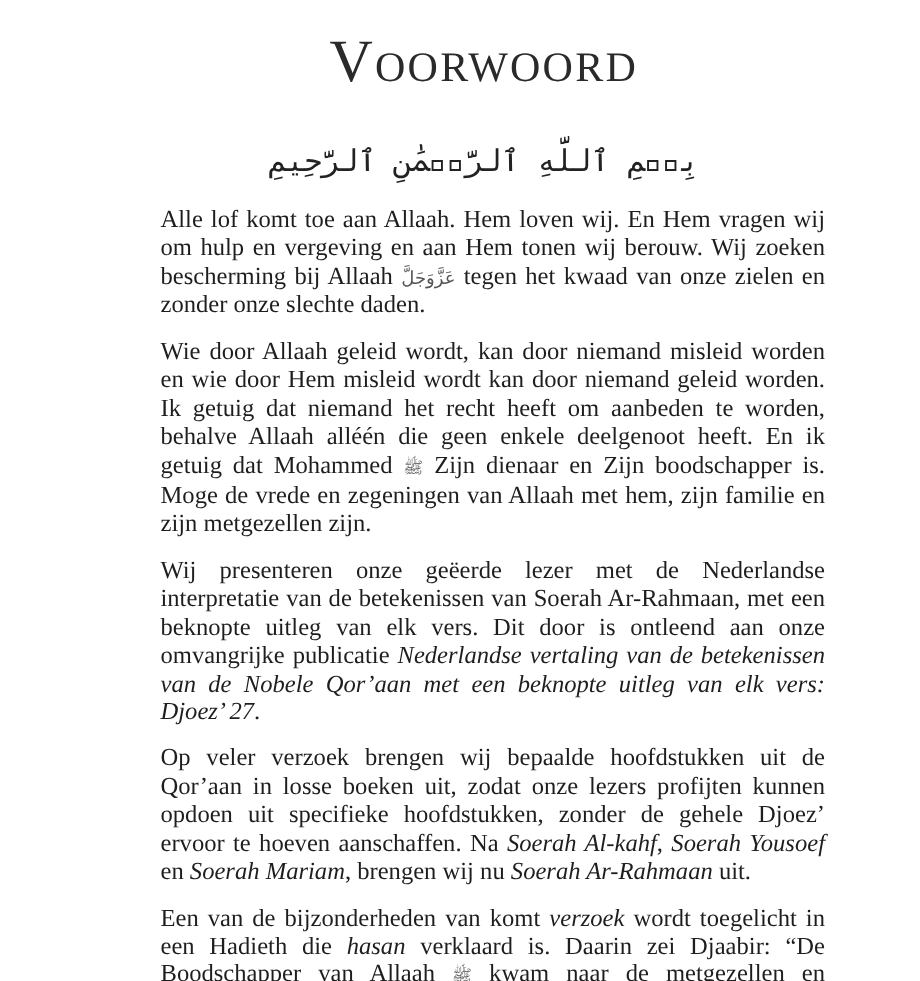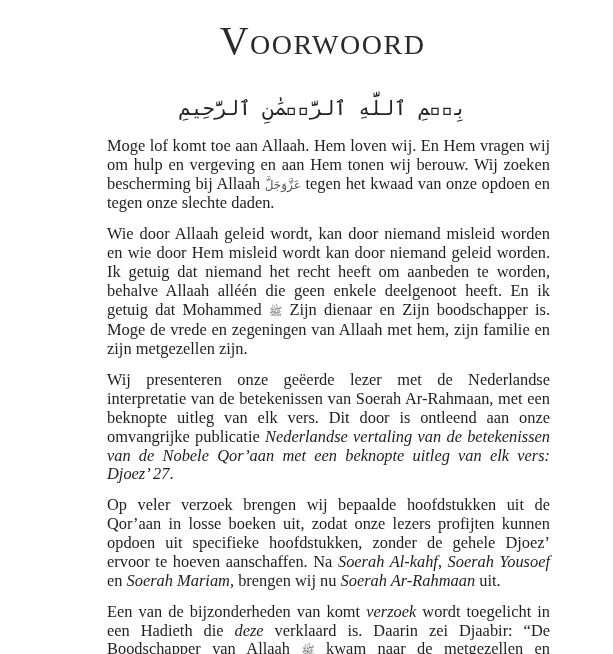--- a/index.html
+++ b/index.html
@@ -28,28 +28,28 @@
 </style>
 </head>
 <body>
 
 <div class="page">
   <h1 class="title">Voorwoord</h1>
   <div class="basmala">بِسۡمِ ٱللَّهِ ٱلرَّحۡمَٰنِ ٱلرَّحِيمِ</div>
 
   <div class="body">
     <p class="para">
-      <span>Moge lof komt toe aan Allaah. Hem loven wij. En Hem vragen wij om hulp en vergeving en aan Hem tonen wij berouw. Wij zoeken bescherming bij Allaah </span><span class="hon">عَزَّوَجَلَّ</span><span> tegen het kwaad van onze opdoen en tegen onze slechte daden.</span>
+      <span>Alle lof komt toe aan Allaah. Hem loven wij. En Hem vragen wij om hulp en vergeving en aan Hem tonen wij berouw. Wij zoeken bescherming bij Allaah </span><span class="hon">عَزَّوَجَلَّ</span><span> tegen het kwaad van onze zielen en zonder onze slechte daden.</span>
     </p>
     <p class="para">
       <span>Wie door Allaah geleid wordt, kan door niemand misleid worden en wie door Hem misleid wordt kan door niemand geleid worden. Ik getuig dat niemand het recht heeft om aanbeden te worden, behalve Allaah alléén die geen enkele deelgenoot heeft. En ik getuig dat Mohammed </span><span class="hon-small">ﷺ</span><span> Zijn dienaar en Zijn boodschapper is. Moge de vrede en zegeningen van Allaah met hem, zijn familie en zijn metgezellen zijn.</span>
     </p>
     <p class="para">
       <span>Wij presenteren onze geëerde lezer met de Nederlandse interpretatie van de betekenissen van Soerah Ar-Rahmaan, met een beknopte uitleg van elk vers. Dit door is ontleend aan onze omvangrijke publicatie </span><em>Nederlandse vertaling van de betekenissen van de Nobele Qor’aan met een beknopte uitleg van elk vers: Djoez’ 27</em><span>.</span>
     </p>
     <p class="para">
       <span>Op veler verzoek brengen wij bepaalde hoofdstukken uit de Qor’aan in losse boeken uit, zodat onze lezers profijten kunnen opdoen uit specifieke hoofdstukken, zonder de gehele Djoez’ ervoor te hoeven aanschaffen. Na </span><em>Soerah Al-kahf</em><span>, </span><em>Soerah Yousoef</em><span> en </span><em>Soerah Mariam</em><span>, brengen wij nu </span><em>Soerah Ar-Rahmaan</em><span> uit.</span>
     </p>
     <p class="para">
-      <span>Een van de bijzonderheden van komt </span><em>verzoek</em><span> wordt toegelicht in een Hadieth die </span><em>deze</em><span> verklaard is. Daarin zei Djaabir: “De Boodschapper van Allaah </span><span class="hon-small">ﷺ</span><span> kwam naar de metgezellen en reciteerde </span>
+      <span>Een van de bijzonderheden van komt </span><em>verzoek</em><span> wordt toegelicht in een Hadieth die </span><em>hasan</em><span> verklaard is. Daarin zei Djaabir: “De Boodschapper van Allaah </span><span class="hon-small">ﷺ</span><span> kwam naar de metgezellen en reciteerde </span>
     </p>
   </div>
 </div>
 
 </body></html>

